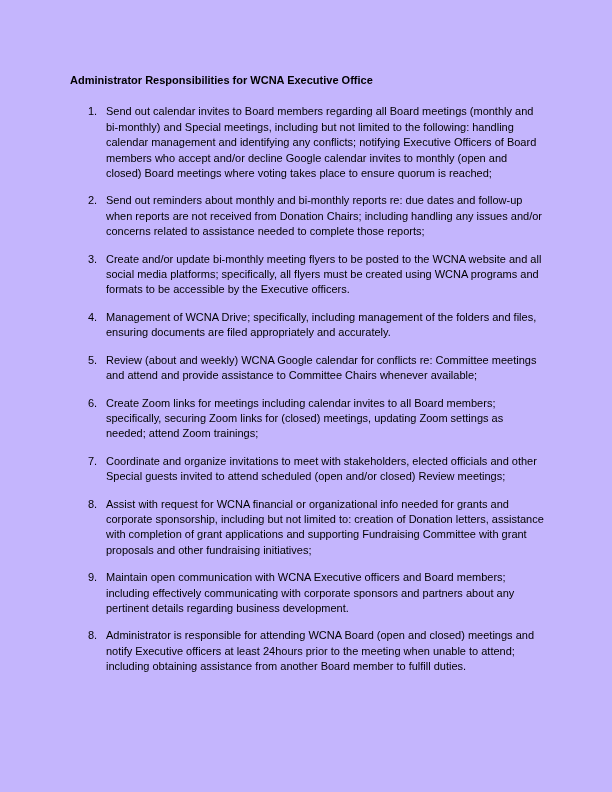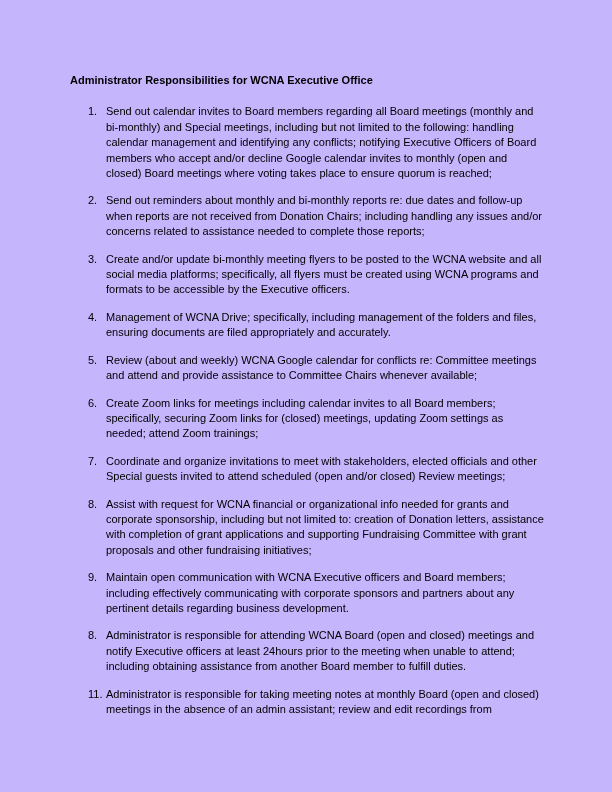--- a/index.html
+++ b/index.html
@@ -79,18 +79,14 @@
         <span class="body"><span>Assist with request for WCNA financial or organizational info needed for grants and corporate sponsorship, including but not limited to: creation of Donation letters, assistance with completion of grant applications and supporting Fundraising Committee with grant proposals and other fundraising initiatives;</span></span>
       </div>
       <div class="item">
         <span class="num">9.</span>
         <span class="body"><span>Maintain open communication with WCNA Executive officers and Board members; including effectively communicating with corporate sponsors and partners about any pertinent details regarding business development.</span></span>
       </div>
       <div class="item">
         <span class="num">8.</span>
         <span class="body"><span>Administrator is responsible for attending WCNA Board (open and closed) meetings and notify Executive officers at least 24hours prior to the meeting when unable to attend; including obtaining assistance from another Board member to fulfill duties.</span></span>
       </div>
-      <div class="item">
-        <span class="num">11.</span>
-        <span class="body"><span>Administrator is responsible for taking meeting notes at monthly Board (open and closed) meetings in the absence of an admin assistant; review and edit recordings from</span></span>
-      </div>
     </div>
 </div>
 
 </body></html>

